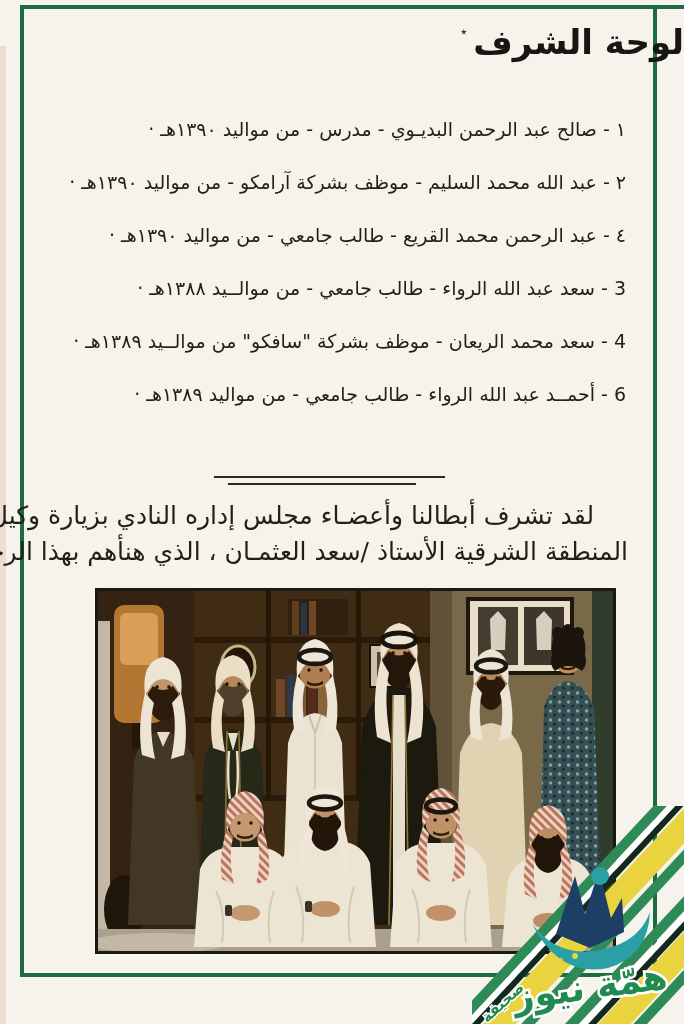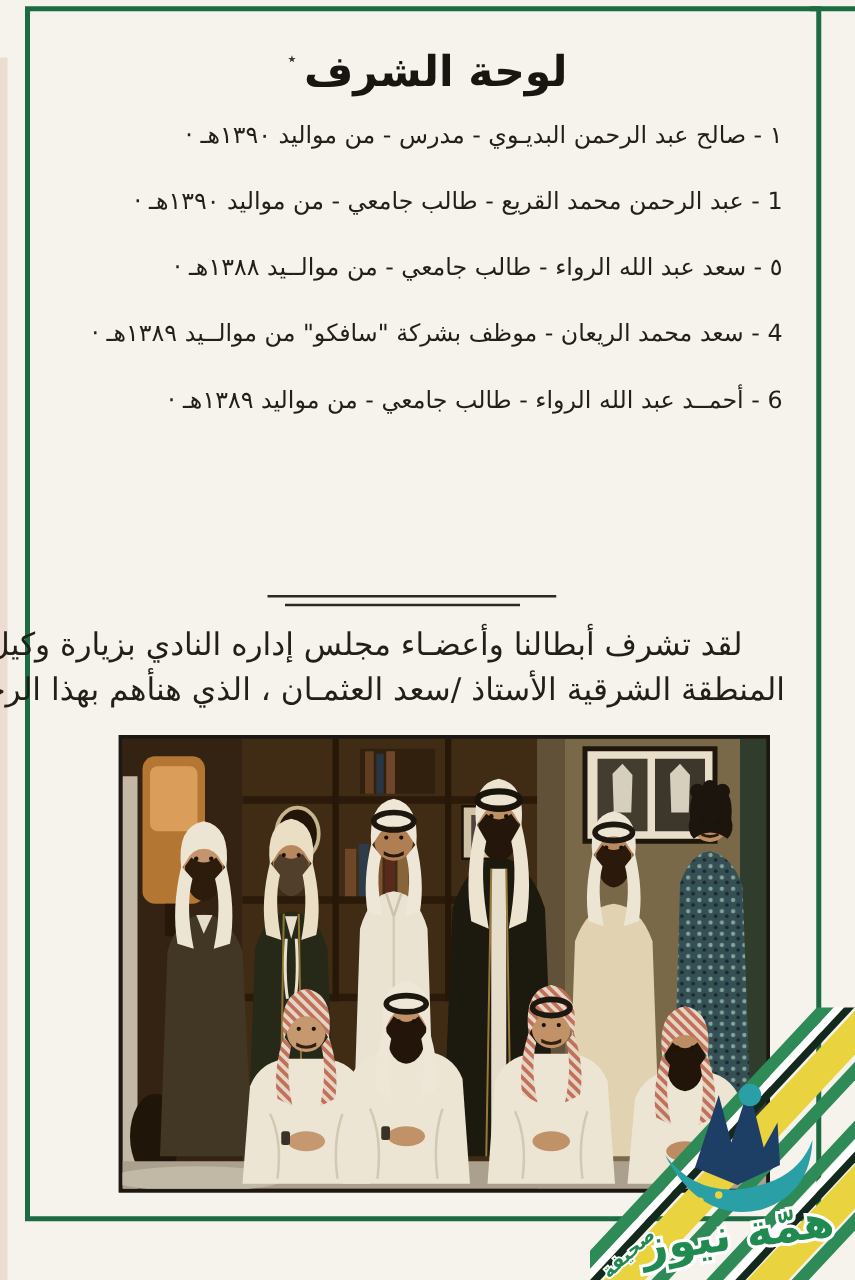--- a/index.html
+++ b/index.html
@@ -11,25 +11,25 @@
   }
   .page{position:absolute;inset:0;background:var(--paper,#f5f3ec)}
   .topline{position:absolute;left:648px;right:0;top:5px;height:4px;background:var(--frame_green,#1d6b43)}
   .frame{
     position:absolute;left:20px;top:5px;width:637px;height:972px;
     border:4px solid var(--frame_green,#1d6b43);box-sizing:border-box;
     background:transparent;
   }
   .scan-edge{position:absolute;left:0;top:46px;bottom:0;width:6px;background:#e8d4c8;opacity:.75}
   .title{
-    position:absolute;top:22px;left:0;right:0;margin:16px;text-align:center;
+    position:absolute;top:22px;left:0;right:0;margin:0;text-align:right;
     direction:rtl;font-size:34px;font-weight:bold;letter-spacing:.5px;color:#191611;
   }
   .title .mark{font-size:13px;vertical-align:18px;padding-right:6px;color:#3a362e}
-  .list{position:absolute;top:82px;right:58px;left:56px;direction:rtl}
+  .list{position:absolute;top:103px;right:58px;left:56px;direction:rtl}
   .list-item{
     height:53px;line-height:53px;font-size:19px;text-align:right;
     white-space:nowrap;color:#221f19;
   }
   .divider{position:absolute;top:476px;left:204px;width:240px}
   .divider .l1{height:2px;width:231px;margin-left:10px;background:#2c2822}
   .divider .l2{height:2px;width:188px;margin-left:24px;margin-top:5px;background:#2c2822}
   .para{
     position:absolute;top:498px;right:56px;left:64px;direction:rtl;
     font-size:25px;line-height:36px;text-align:right;color:#221f19;
@@ -49,22 +49,23 @@
 <div class="page">
 
   <div class="topline"></div>
   <div class="frame"></div>
   <div class="scan-edge"></div>
 
   <h1 class="title"><span>لوحة الشرف</span><span class="mark">٭</span></h1>
 
   <div class="list">
     <div class="list-item">١ - صالح عبد الرحمن البديـوي - مدرس - من مواليد ١٣٩٠هـ ·</div>
-    <div class="list-item">1 - عبد الرحمن محمد القريع - طالب جامعي - من مواليد ١٣٩٠هـ ·</div>
-    <div class="list-item">٥ - سعد عبد الله الرواء - طالب جامعي - من موالــيد ١٣٨٨هـ ·</div>
+    <div class="list-item">٢ - عبد الله محمد السليم - موظف بشركة آرامكو - من مواليد ١٣٩٠هـ ·</div>
+    <div class="list-item">٤ - عبد الرحمن محمد القريع - طالب جامعي - من مواليد ١٣٩٠هـ ·</div>
+    <div class="list-item">3 - سعد عبد الله الرواء - طالب جامعي - من موالــيد ١٣٨٨هـ ·</div>
     <div class="list-item">4 - سعد محمد الريعان - موظف بشركة "سافكو" من موالــيد ١٣٨٩هـ ·</div>
     <div class="list-item">6 - أحمــد عبد الله الرواء - طالب جامعي - من مواليد ١٣٨٩هـ ·</div>
   </div>
 
   <div class="divider">
     <div class="l1"></div>
     <div class="l2"></div>
   </div>
 
   <div class="para">

